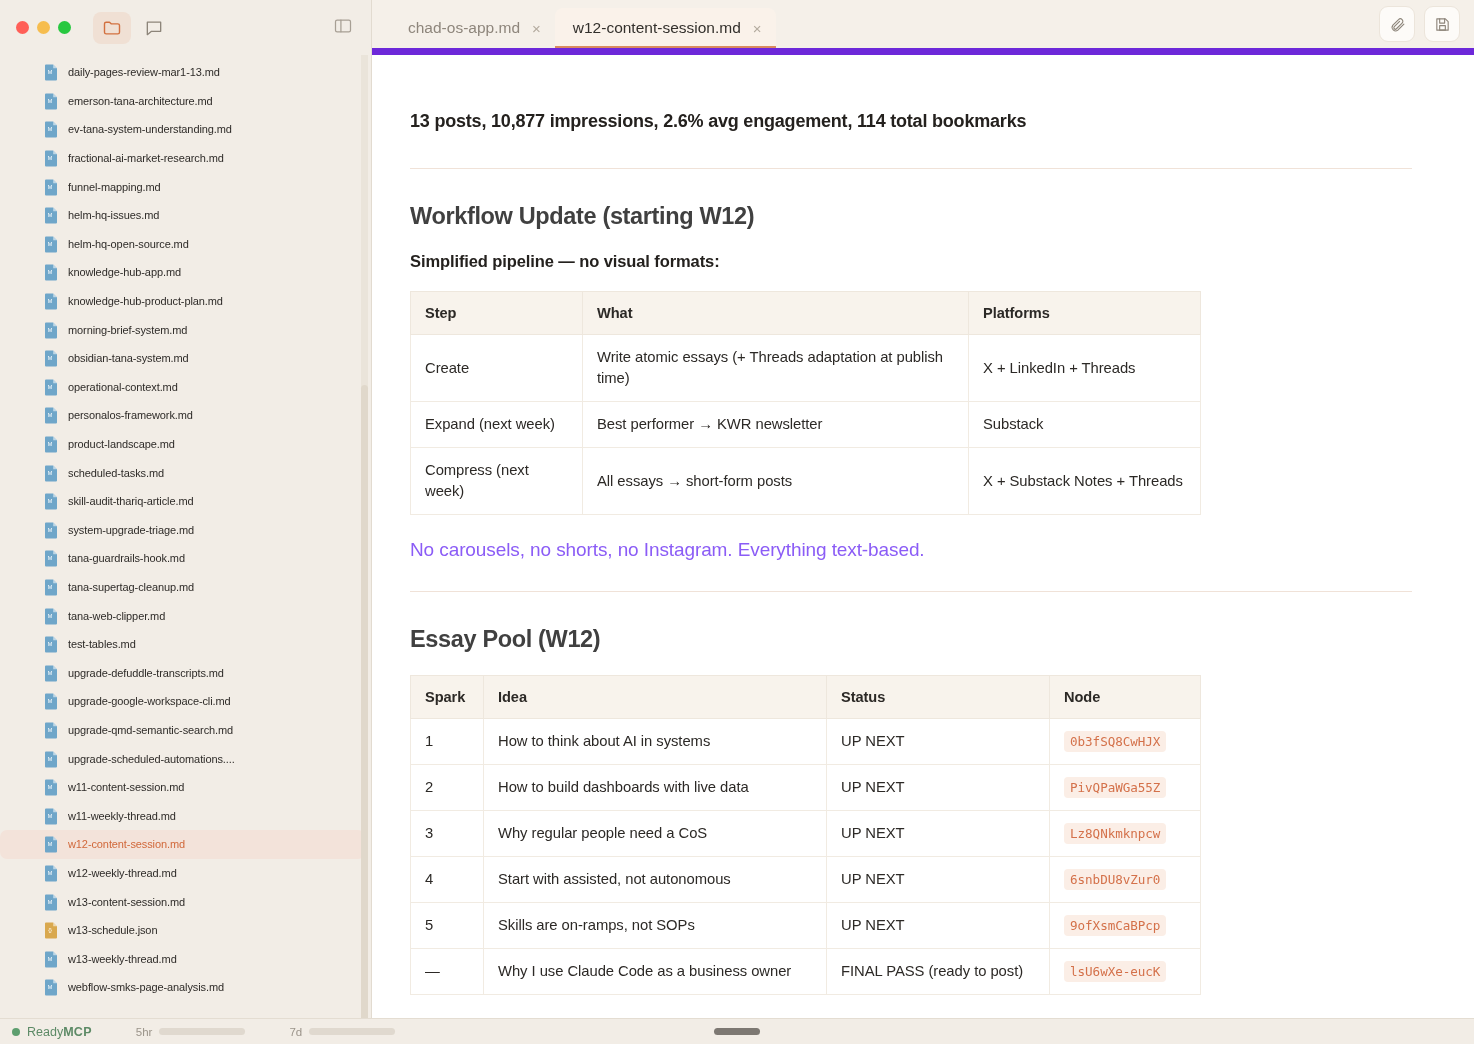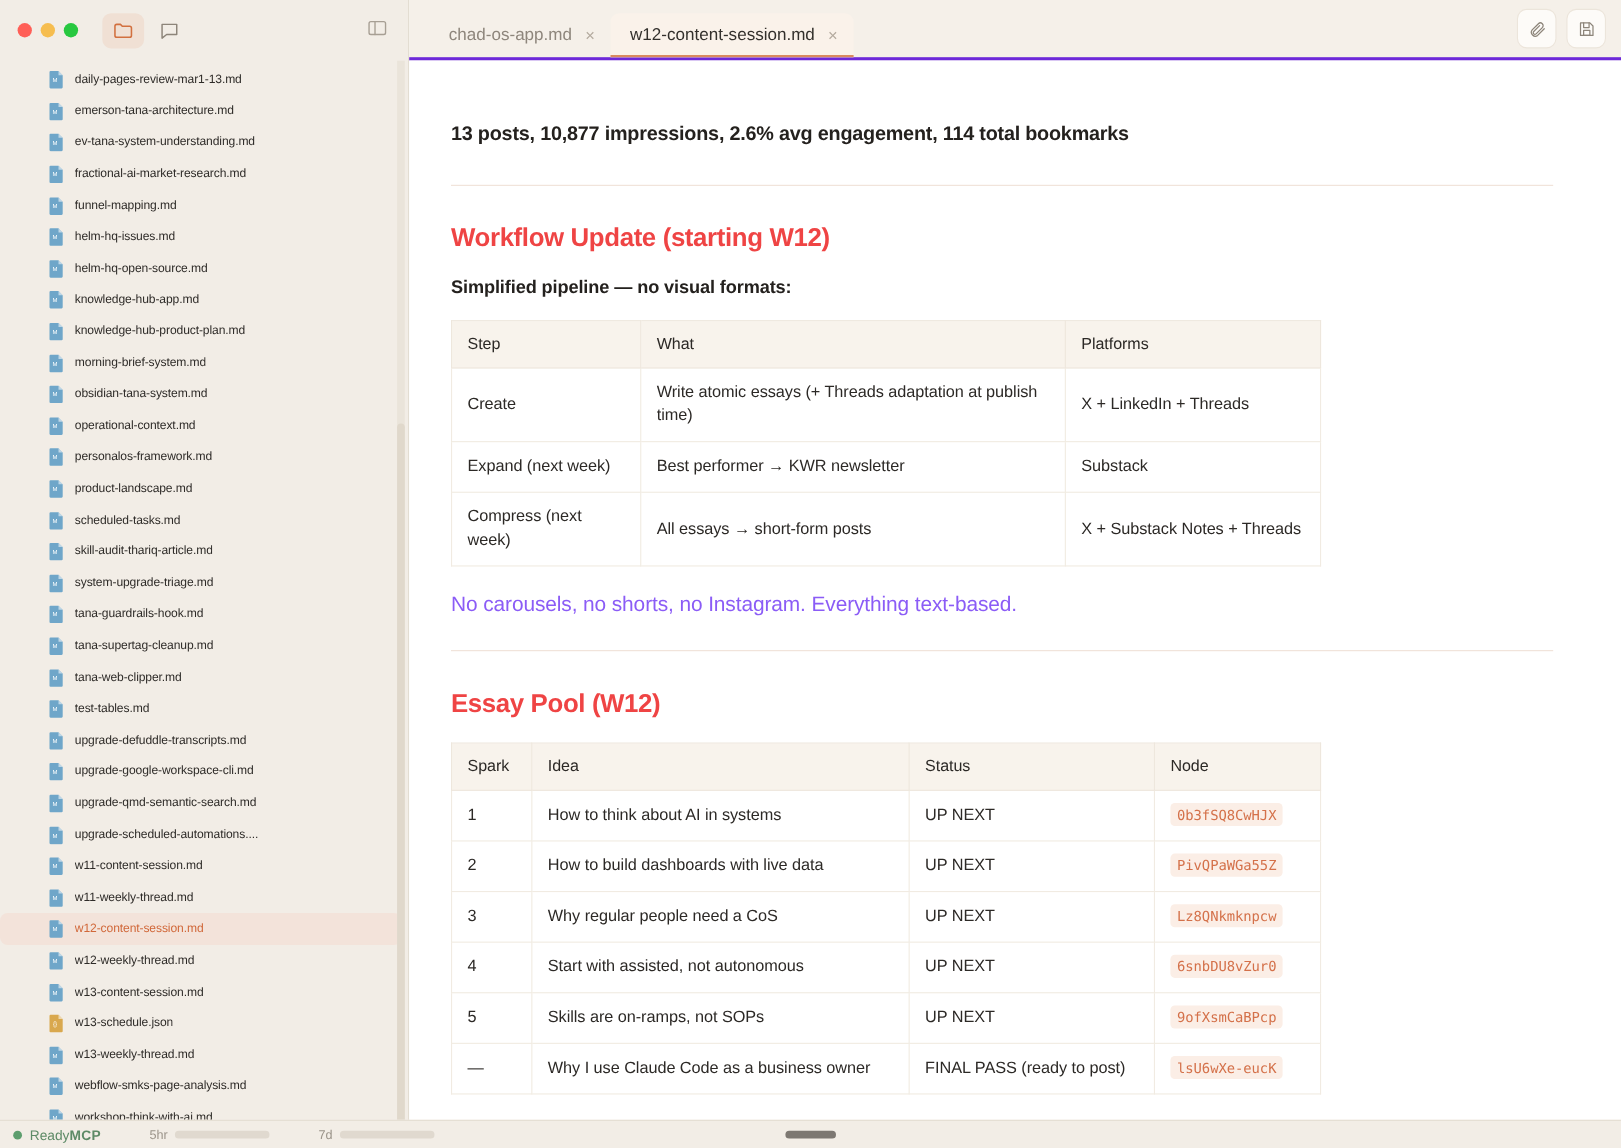--- a/index.html
+++ b/index.html
@@ -71,21 +71,21 @@
   }
 
   
   .main { flex: 1; display: flex; flex-direction: column; min-width: 0; background: #ffffff; }
   .tabbar {
     height: 55px; min-height: 55px;
     background: #f5f0e9;
     display: flex; align-items: flex-end;
     padding-left: 18px; padding-right: 14px;
     position: relative;
-    border-bottom: 3px solid #6d28d9;
+    border-bottom: 7px solid #6d28d9;
     text-align: right;
   }
   .tab {
     display: flex; align-items: center; gap: 12px;
     height: 40px; padding: 0 14px 0 18px;
     font-size: 15.5px; color: #8e867c;
     border-radius: 8px 8px 0 0;
     position: relative;
   }
   .tab.active {
@@ -109,40 +109,40 @@
     position: relative;
   }
   .doc-inner { padding: 56px 60px 0 38px; max-width: 1100px; }
 
   .lead {
     font-size: 18px; font-weight: bold; color: #24211e;
     letter-spacing: -0.2px; margin-bottom: 36px;
   }
   hr.rule { border: 0; border-top: 1px solid #f0e2d8; margin: 0 0 34px 0; }
   h2.sec {
-    font-size: 23.5px; font-weight: bold; color: #ef4444;
+    font-size: 23.5px; font-weight: bold; color: #404040;
     letter-spacing: -0.35px; margin-bottom: 22px;
   }
   p.sub {
     font-size: 16.5px; font-weight: bold; color: #24211e;
     margin-bottom: 20px; letter-spacing: -0.1px;
   }
   p.para {
     font-size: 19px; color: #8b5cf6; margin: 24px 0 30px 0;
     letter-spacing: -0.1px;
   }
 
   table.md {
     width: 790px; border-collapse: collapse;
     border: 1px solid #eee7dd; margin-bottom: 6px;
     table-layout: fixed;
   }
   table.md th {
     background: #f8f3ec; text-align: left;
-    font-size: 14.6px; font-weight: normal; color: #2c2926;
+    font-size: 14.6px; font-weight: bold; color: #2c2926;
     padding: 13px 14px; border: 1px solid #eee7dd;
     letter-spacing: -0.05px;
   }
   table.md td {
     font-size: 14.8px; color: #2c2926;
     padding: 12px 14px; border: 1px solid #f1ebe2;
     vertical-align: middle; line-height: 1.42;
     letter-spacing: -0.05px;
   }
   td.b, .b { font-weight: normal; }
@@ -464,28 +464,20 @@
               <span class="file-name">w13-weekly-thread.md</span>
             </div>
             <div class="file-row">
               <span class="ficon"><svg width="16" height="18" viewBox="0 0 16 18">
                   <path d="M2 1.6h8.2L14 5.3v11.1a1 1 0 0 1-1 1H3a1 1 0 0 1-1-1V2.6a1 1 0 0 1 1-1z" fill="#6fa6c9"></path>
                   <path d="M10.2 1.6 14 5.3h-3.8z" fill="#ffffff" opacity="0.55"></path>
                   <text x="7" y="11.4" font-size="5.4" fill="#ffffff" text-anchor="middle" font-family="Liberation Sans, sans-serif">M</text>
                 </svg></span>
               <span class="file-name">webflow-smks-page-analysis.md</span>
             </div>
-            <div class="file-row">
-              <span class="ficon"><svg width="16" height="18" viewBox="0 0 16 18">
-                  <path d="M2 1.6h8.2L14 5.3v11.1a1 1 0 0 1-1 1H3a1 1 0 0 1-1-1V2.6a1 1 0 0 1 1-1z" fill="#6fa6c9"></path>
-                  <path d="M10.2 1.6 14 5.3h-3.8z" fill="#ffffff" opacity="0.55"></path>
-                  <text x="7" y="11.4" font-size="5.4" fill="#ffffff" text-anchor="middle" font-family="Liberation Sans, sans-serif">M</text>
-                </svg></span>
-              <span class="file-name">workshop-think-with-ai.md</span>
-            </div>
           </div>
       </div>
     </div>
 
     <div class="main">
       <div class="tabbar">
         <div id="tab-list" style="display:flex;align-items:flex-end;">
             <div class="tab">
               <span>chad-os-app.md</span>
               <span class="tab-close">×</span>

